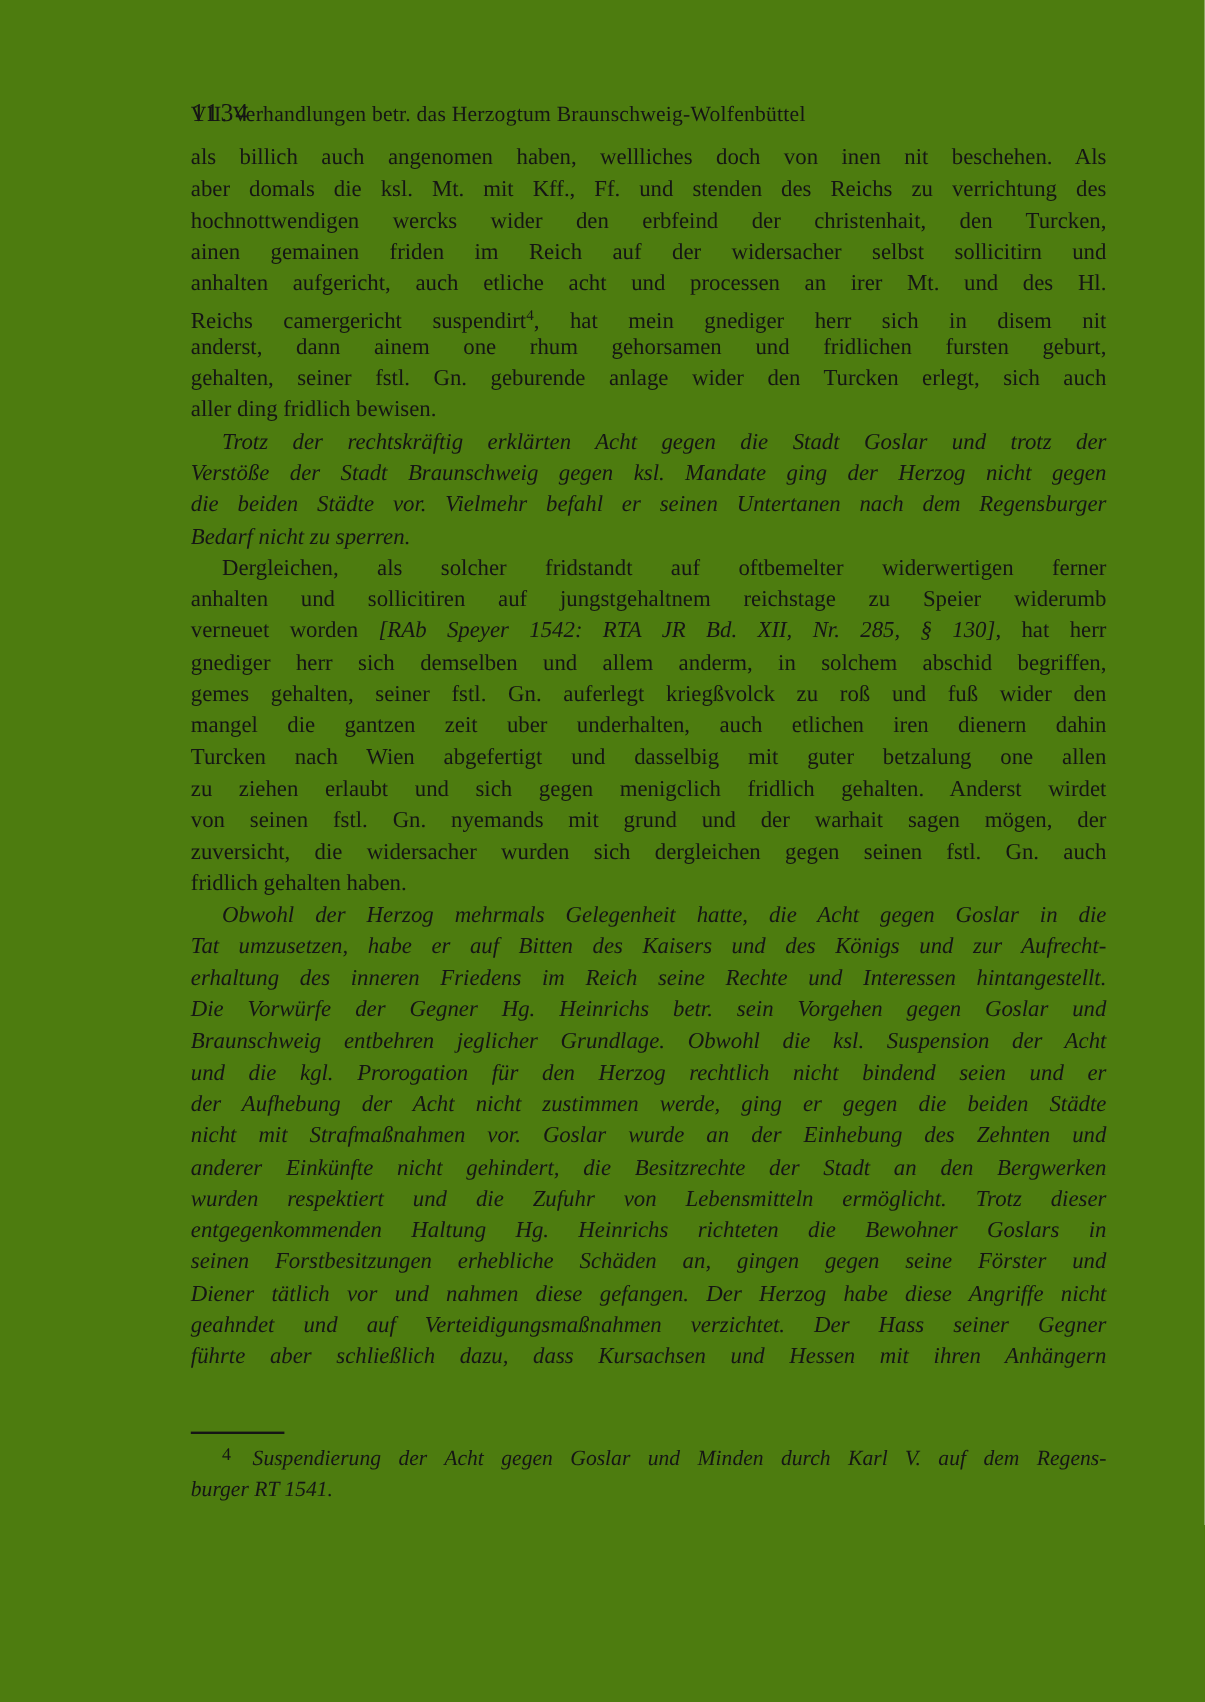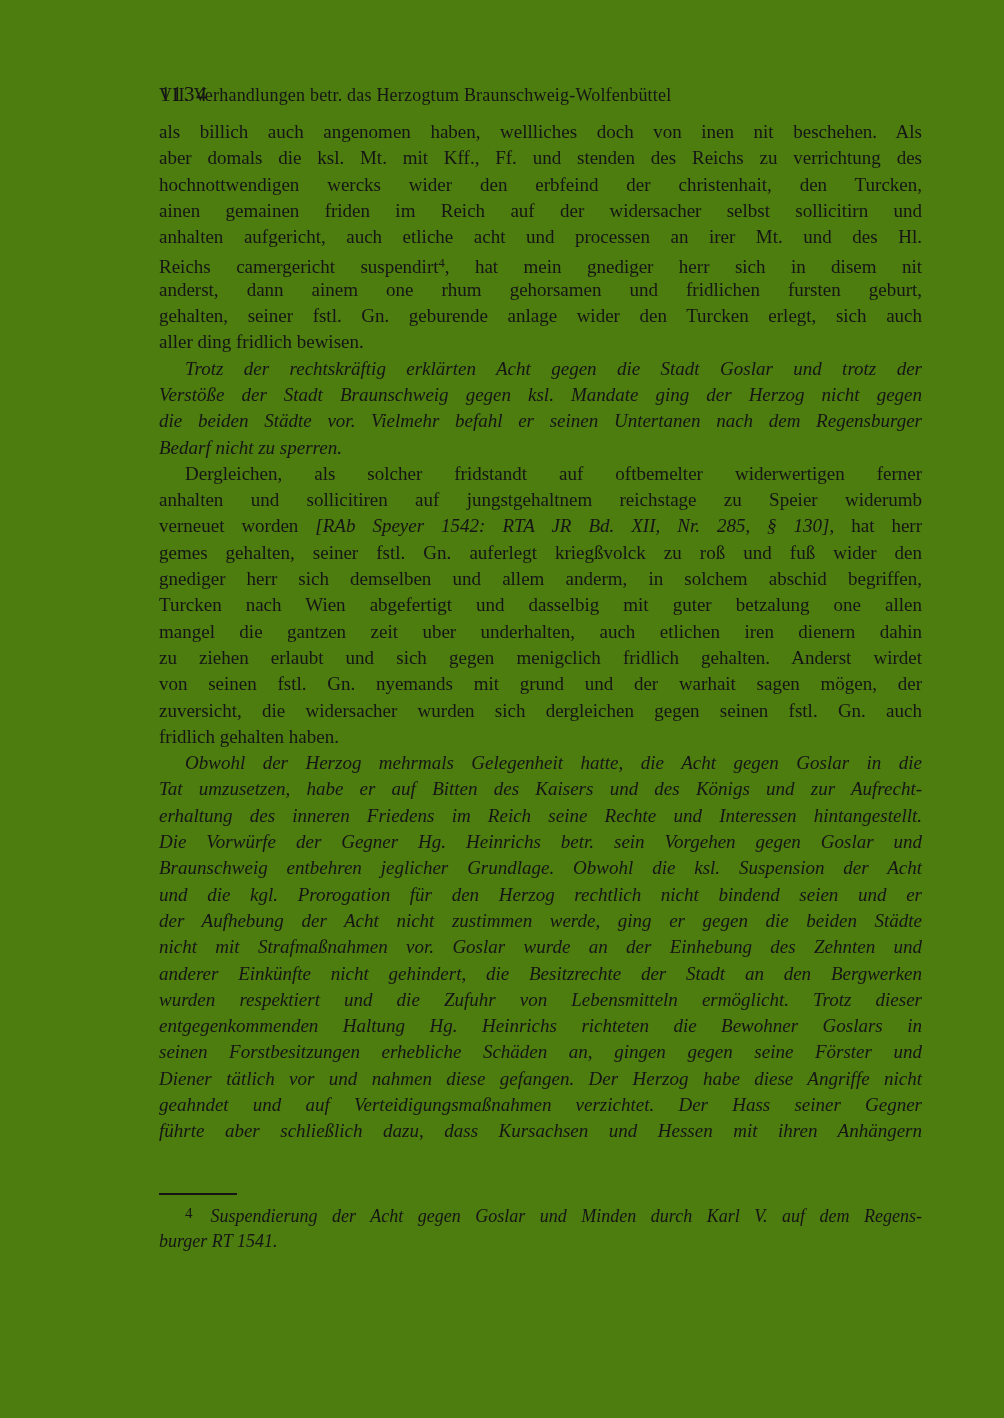--- a/index.html
+++ b/index.html
@@ -75,24 +75,24 @@
       <div class="para it">
         <div class="line just ind"><span>Trotz der rechtskräftig erklärten Acht gegen die Stadt Goslar und trotz der</span></div>
         <div class="line just"><span>Verstöße der Stadt Braunschweig gegen ksl. Mandate ging der Herzog nicht gegen</span></div>
         <div class="line just"><span>die beiden Städte vor. Vielmehr befahl er seinen Untertanen nach dem Regensburger</span></div>
         <div class="line"><span>Bedarf nicht zu sperren.</span></div>
       </div>
       <div class="para">
         <div class="line just ind"><span>Dergleichen, als solcher fridstandt auf oftbemelter widerwertigen ferner</span></div>
         <div class="line just"><span>anhalten und sollicitiren auf jungstgehaltnem reichstage zu Speier widerumb</span></div>
         <div class="line just"><span>verneuet worden </span><span class="it">[RAb Speyer 1542: RTA JR Bd. XII, Nr. 285, § 130]</span><span>, hat herr</span></div>
+        <div class="line just"><span>gnediger herr sich demselben und allem anderm, in solchem abschid begriffen,</span></div>
         <div class="line just"><span>gemes gehalten, seiner fstl. Gn. auferlegt kriegßvolck zu roß und fuß wider den</span></div>
-        <div class="line just"><span>gnediger herr sich demselben und allem anderm, in solchem abschid begriffen,</span></div>
+        <div class="line just"><span>mangel die gantzen zeit uber underhalten, auch etlichen iren dienern dahin</span></div>
         <div class="line just"><span>Turcken nach Wien abgefertigt und dasselbig mit guter betzalung one allen</span></div>
-        <div class="line just"><span>mangel die gantzen zeit uber underhalten, auch etlichen iren dienern dahin</span></div>
         <div class="line just"><span>zu ziehen erlaubt und sich gegen menigclich fridlich gehalten. Anderst wirdet</span></div>
         <div class="line just"><span>von seinen fstl. Gn. nyemands mit grund und der warhait sagen mögen, der</span></div>
         <div class="line just"><span>zuversicht, die widersacher wurden sich dergleichen gegen seinen fstl. Gn. auch</span></div>
         <div class="line"><span>fridlich gehalten haben.</span></div>
       </div>
       <div class="para it">
         <div class="line just ind"><span>Obwohl der Herzog mehrmals Gelegenheit hatte, die Acht gegen Goslar in die</span></div>
         <div class="line just"><span>Tat umzusetzen, habe er auf Bitten des Kaisers und des Königs und zur Aufrecht-</span></div>
         <div class="line just"><span>erhaltung des inneren Friedens im Reich seine Rechte und Interessen hintangestellt.</span></div>
         <div class="line just"><span>Die Vorwürfe der Gegner Hg. Heinrichs betr. sein Vorgehen gegen Goslar und</span></div>

